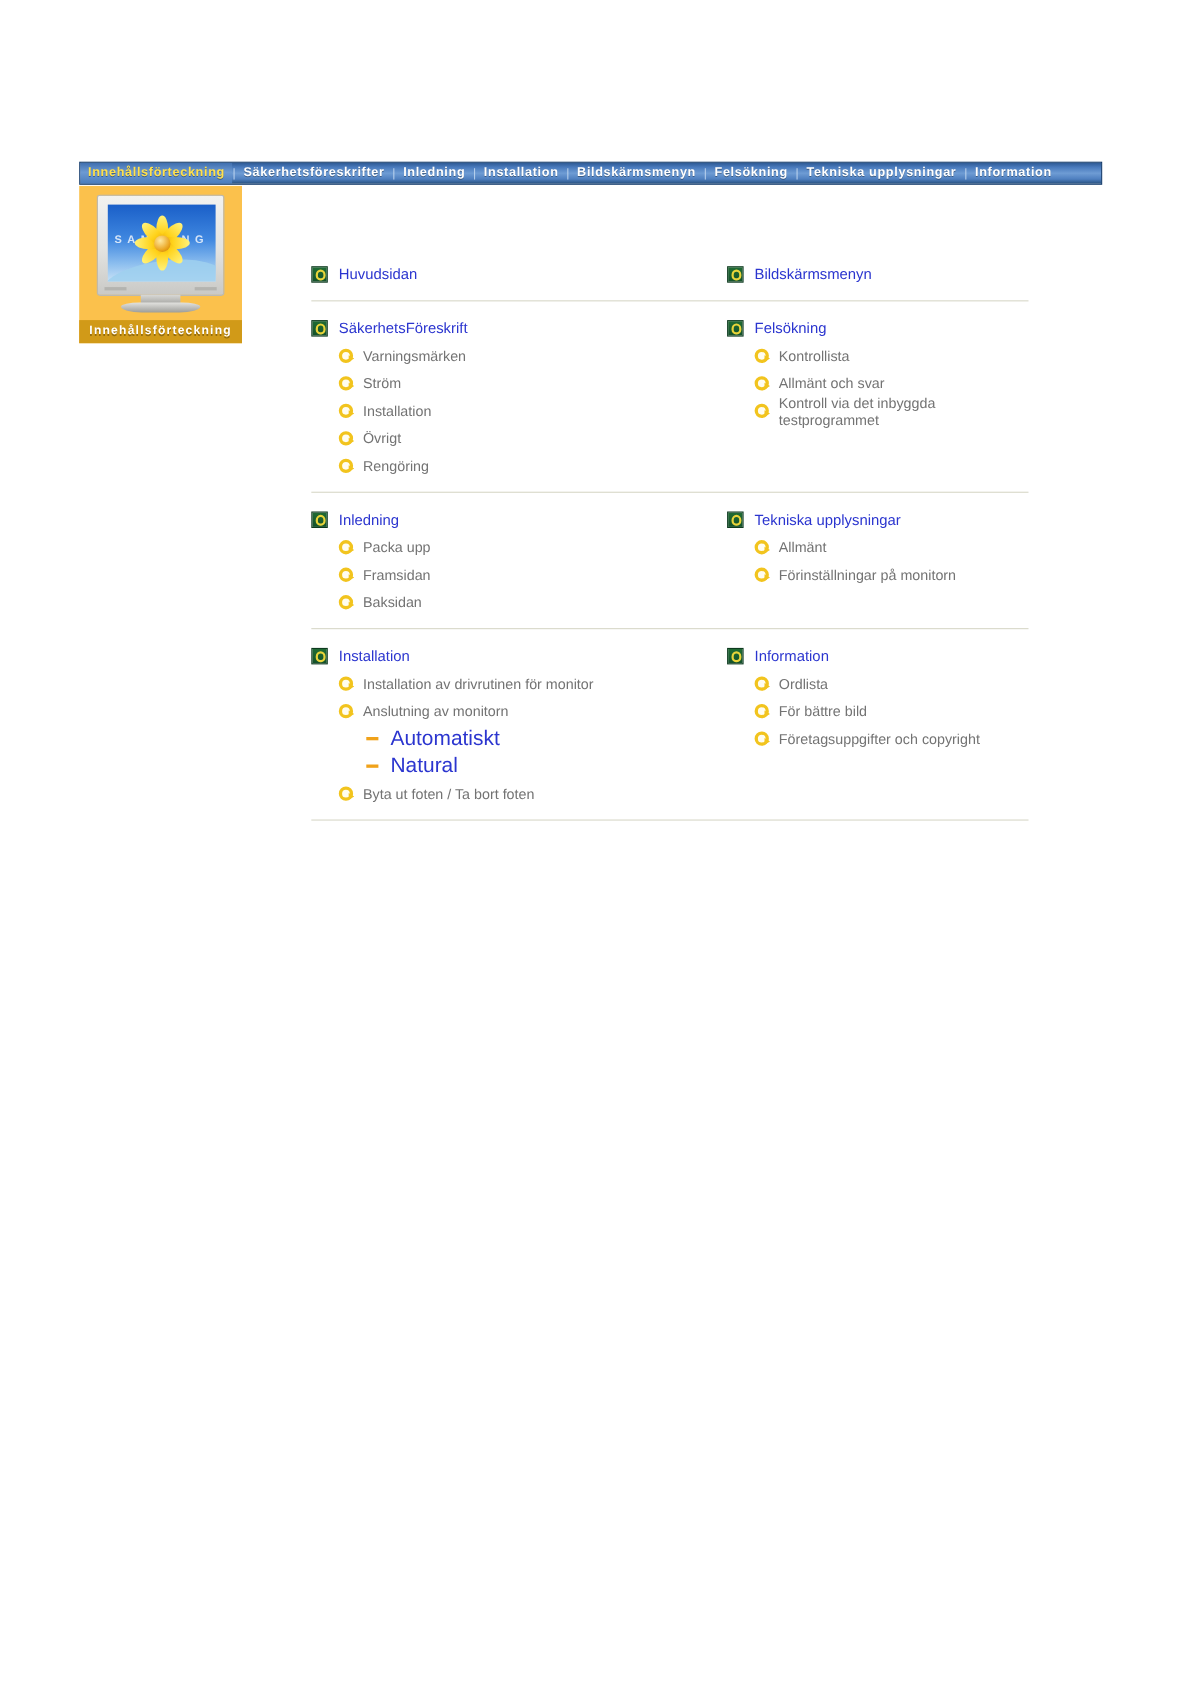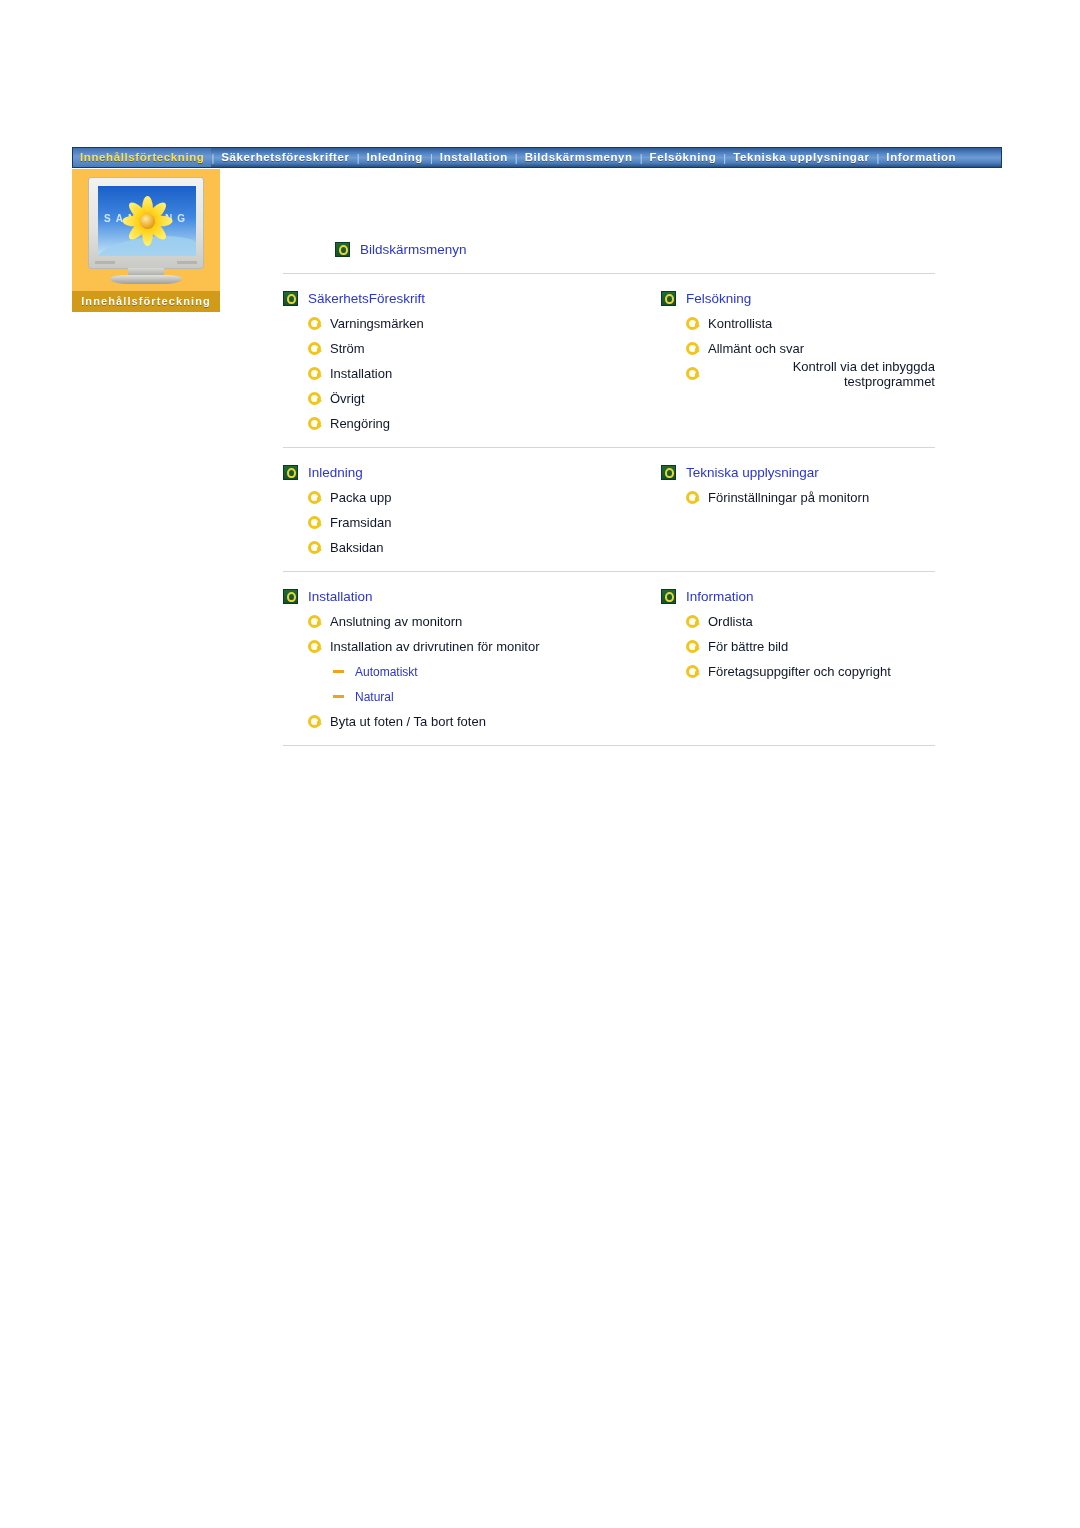--- a/index.html
+++ b/index.html
@@ -200,33 +200,32 @@
 
   .lvl2 {
     display: flex;
     align-items: center;
     height: 25px;
     gap: 9px;
     padding-left: 25px;
   }
   .lvl2 .label {
     font-size: 13px;
-    color: #0f172a;
-    text-align: right;
+    color: #737373;
   }
 
   .lvl3 {
     display: flex;
     align-items: center;
     height: 25px;
     gap: 11px;
     padding-left: 50px;
   }
   .lvl3 .label {
-    font-size: 12px;
+    font-size: 19px;
     color: #2b35cf;
   }
 
   
   .icon-sq {
     flex: 0 0 auto;
     width: 15px; height: 15px;
     background: linear-gradient(to bottom, #1f6b33 0%, #14512a 100%);
     border: 1px solid #0d3a1e;
     position: relative;
@@ -310,20 +309,26 @@
     </div>
     <div class="mon-neck"></div>
     <div class="mon-base"></div>
   </div>
   <div class="banner-title">Innehållsförteckning</div>
 </div>
 <div class="white-panel"></div>
 
 <div class="toc" id="toc-root">
     <div class="toc-group">
+      <div class="toc-col col-left">
+        <div class="lvl1">
+          <span class="icon-sq"></span>
+          <span class="label">Huvudsidan</span>
+        </div>
+      </div>
       <div class="toc-col col-right">
         <div class="lvl1">
           <span class="icon-sq"></span>
           <span class="label">Bildskärmsmenyn</span>
         </div>
       </div>
     </div>
     <div class="divider"></div>
     <div class="toc-group">
       <div class="toc-col col-left">
@@ -391,38 +396,42 @@
           <span class="label">Baksidan</span>
         </div>
       </div>
       <div class="toc-col col-right">
         <div class="lvl1">
           <span class="icon-sq"></span>
           <span class="label">Tekniska upplysningar</span>
         </div>
         <div class="lvl2">
           <span class="icon-ring"></span>
+          <span class="label">Allmänt</span>
+        </div>
+        <div class="lvl2">
+          <span class="icon-ring"></span>
           <span class="label">Förinställningar på monitorn</span>
         </div>
       </div>
     </div>
     <div class="divider"></div>
     <div class="toc-group">
       <div class="toc-col col-left">
         <div class="lvl1">
           <span class="icon-sq"></span>
           <span class="label">Installation</span>
         </div>
         <div class="lvl2">
           <span class="icon-ring"></span>
+          <span class="label">Installation av drivrutinen för monitor</span>
+        </div>
+        <div class="lvl2">
+          <span class="icon-ring"></span>
           <span class="label">Anslutning av monitorn</span>
-        </div>
-        <div class="lvl2">
-          <span class="icon-ring"></span>
-          <span class="label">Installation av drivrutinen för monitor</span>
         </div>
         <div class="lvl3">
           <span class="icon-dash"></span>
           <span class="label">Automatiskt</span>
         </div>
         <div class="lvl3">
           <span class="icon-dash"></span>
           <span class="label">Natural</span>
         </div>
         <div class="lvl2">

